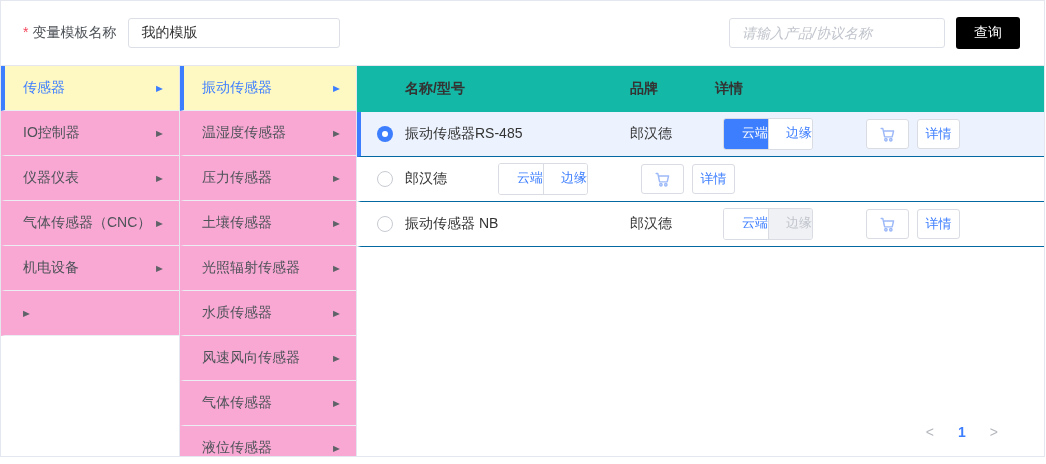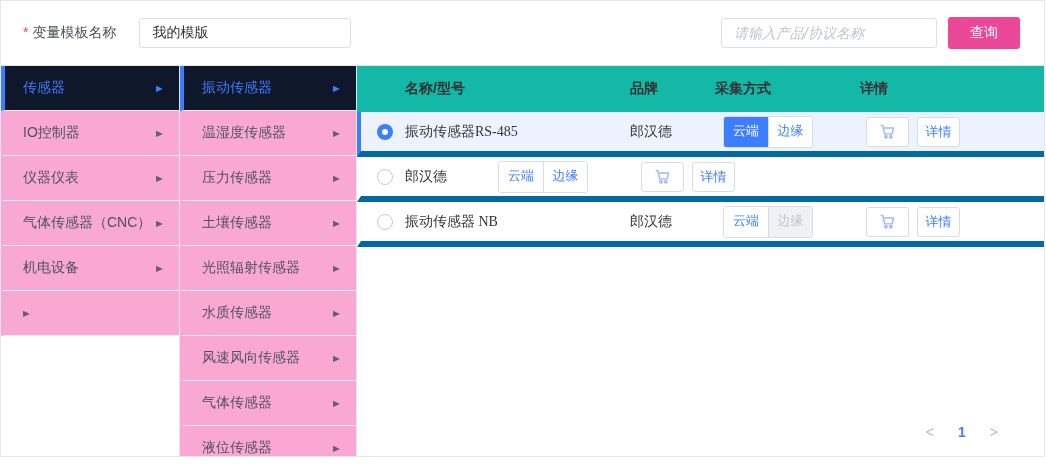--- a/index.html
+++ b/index.html
@@ -6,54 +6,54 @@
   html,body { background:#fff; }
   body { font-family:"Liberation Sans","DejaVu Sans",sans-serif; font-size:14px; color:#333; }
   .page { position:relative; width:1046px; height:464px; background:#fff;border-radius:8px; }
   .panel { position:absolute; left:0; top:0; width:1045px; height:457px; border:1px solid #e4e7ed; background:#fff; overflow:hidden; }
 
   
   .topbar { height:65px; border-bottom:1px solid #e4e7ed; display:flex; align-items:center; }
   .form-label { margin-left:22px; color:#4e5358; white-space:nowrap; }
   .required { color:#f5455b; margin-right:4px; }
   .text-input { height:30px; border:1px solid #dcdfe6; border-radius:3px; padding:0 12px; font-size:14px; color:#333; font-family:inherit; outline:none; background:#fff; }
-  .name-input { width:212px; margin-left:23px; }
+  .name-input { width:212px; margin-left:12px; }
   .spacer { flex:1; }
   .search-input { width:216px;font-style:italic; }
   .search-input::placeholder { color:#c0c4cc; }
-  .query-btn { width:72px; height:32px; margin-left:11px; margin-right:24px; background:#ec4899; color:#fff; border:none; border-radius:3px; font-size:14px; font-family:inherit; cursor:pointer; }
+  .query-btn { width:64px; height:32px; margin-left:11px; margin-right:24px; background:#000000; color:#fff; border:none; border-radius:3px; font-size:14px; font-family:inherit; cursor:pointer; }
 
   
   .body { display:flex; height:390px; }
   .menu-col { border-right:1px solid #e4e7ed; }
   .col1 { width:179px; }
   .col2 { width:177px; }
   .menu-item { height:45px; display:flex; align-items:center; justify-content:space-between; padding:0 16px 0 18px; border-left:4px solid transparent; border-bottom:1px solid #ebeef2; color:#4e5358; cursor:pointer; background:#f9a8d4; }
   .menu-item .caret { font-size:9px; color:#5f6368; transform:scaleY(0.9); }
-  .menu-item.selected { background:#0f172a; border-left-color:#3d7eff; color:#3d7eff;font-family:Liberation Serif, serif; }
+  .menu-item.selected { background:#fef9c3; border-left-color:#3d7eff; color:#3d7eff;font-family:Liberation Serif, serif; }
   .menu-item.selected .caret { color:#3d7eff; }
 
   
   .content { flex:1; position:relative; display:flex; flex-direction:column; }
   .trow { display:flex; align-items:center; border-left:4px solid transparent; }
   .thead { height:46px; background:#14b8a6; font-weight:bold; color:#333; }
-  .tr { height:45px; border-bottom:6px solid #0369a1; background:#fff;font-family:Liberation Serif, serif; }
+  .tr { height:45px; border-bottom:1px solid #0369a1; background:#fff; }
   .tr.selected { background:#edf3fe; border-left-color:#3d7eff; }
   .cell-radio { width:44px; padding-left:16px; display:flex; align-items:center; }
   .cell-name { width:225px; }
   .cell-brand { width:85px; }
   .cell-collect { width:145px; display:flex; align-items:center; }
   .cell-detail { flex:1; display:flex; align-items:center; }
 
   .radio { width:16px; height:16px; border-radius:50%; border:1px solid #c8cbd2; background:#fff; cursor:pointer; position:relative; }
   .radio.checked { border:none; background:#3d7eff; }
   .radio.checked::after { content:""; position:absolute; left:5px; top:5px; width:6px; height:6px; border-radius:50%; background:#fff; }
 
   .btn-group { display:inline-flex; margin-left:8px; border:1px solid #d9dce3; border-radius:3px; overflow:hidden; }
-  .seg-btn { width:44px; height:30px; line-height:28px; text-align:center; font-size:13px; background:#fff; color:#3d7eff; cursor:pointer; }
+  .seg-btn { width:44px; height:30px; line-height:28px; text-align:right; font-size:13px; background:#fff; color:#3d7eff; cursor:pointer; }
   .seg-btn + .seg-btn { border-left:1px solid #d9dce3; }
   .seg-btn.active { background:#3d7eff; color:#fff; }
   .seg-btn.disabled { background:#f0f1f4; color:#c0c4cc; cursor:default; }
 
   .icon-btn { width:43px; height:30px; margin-left:6px; border:1px solid #d9dce3; border-radius:3px; background:#fff; display:flex; align-items:center; justify-content:center; cursor:pointer; }
   .text-btn { width:43px; height:30px; line-height:28px; margin-left:8px; border:1px solid #d9dce3; border-radius:3px; background:#fff; color:#3d7eff; text-align:center; font-size:13px; cursor:pointer; }
 
   
   .pagination { position:absolute; right:42px; bottom:14px; display:flex; align-items:center; gap:16px; font-size:14px; }
   .page-arrow { color:#b4b7bc; cursor:pointer; font-size:14px; padding:2px 4px; }
@@ -140,21 +140,20 @@
           <span>液位传感器</span>
           <span class="caret">▶</span>
         </div>
       </div>
 
       <div class="content">
         <div class="trow thead">
           <div class="cell-radio"></div>
           <div class="cell-name">名称/型号</div>
           <div class="cell-brand">品牌</div>
-          <div class="cell-collect">采集方式</div>
           <div class="cell-detail">详情</div>
         </div>
 
         <div class="trow tr selected">
           <div class="cell-radio">
             <span class="radio checked"></span>
           </div>
           <div class="cell-name">振动传感器RS-485</div>
           <div class="cell-brand">郎汉德</div>
           <div class="cell-collect">

